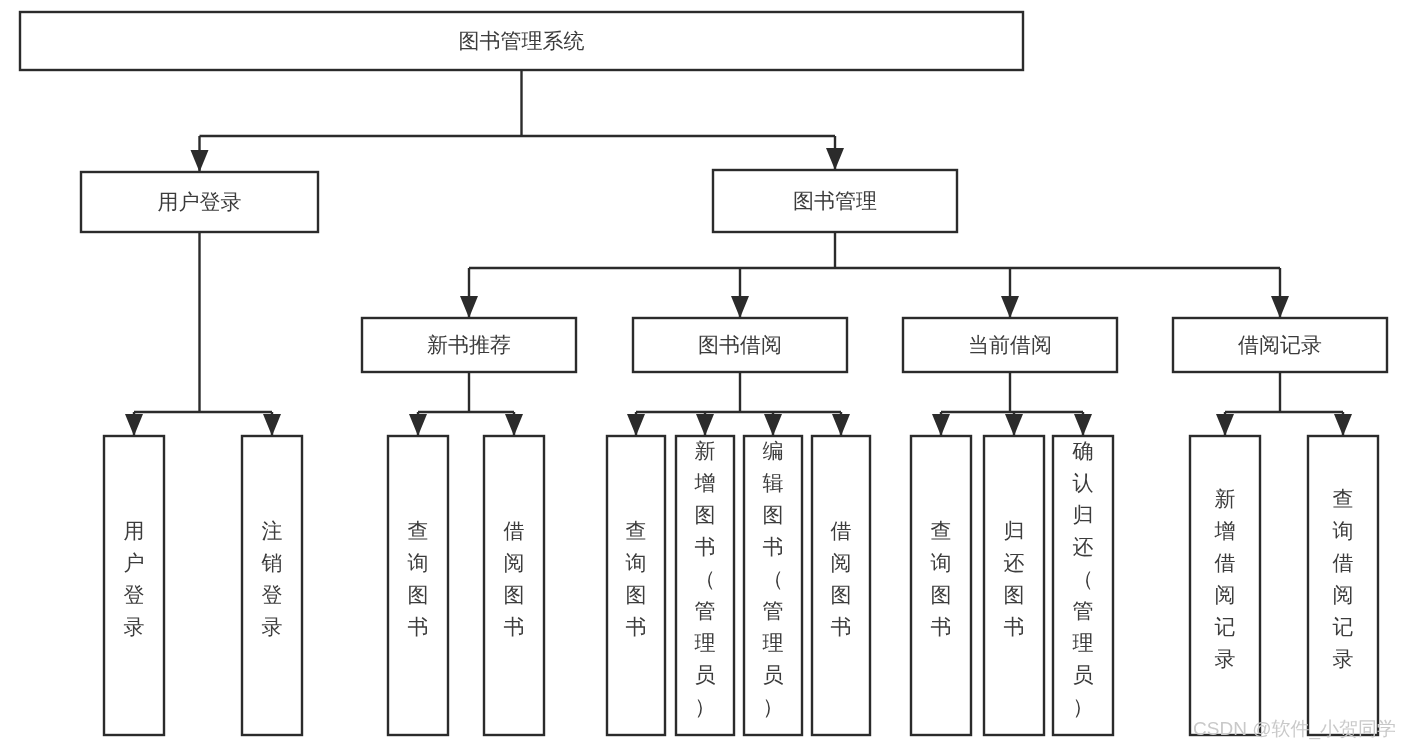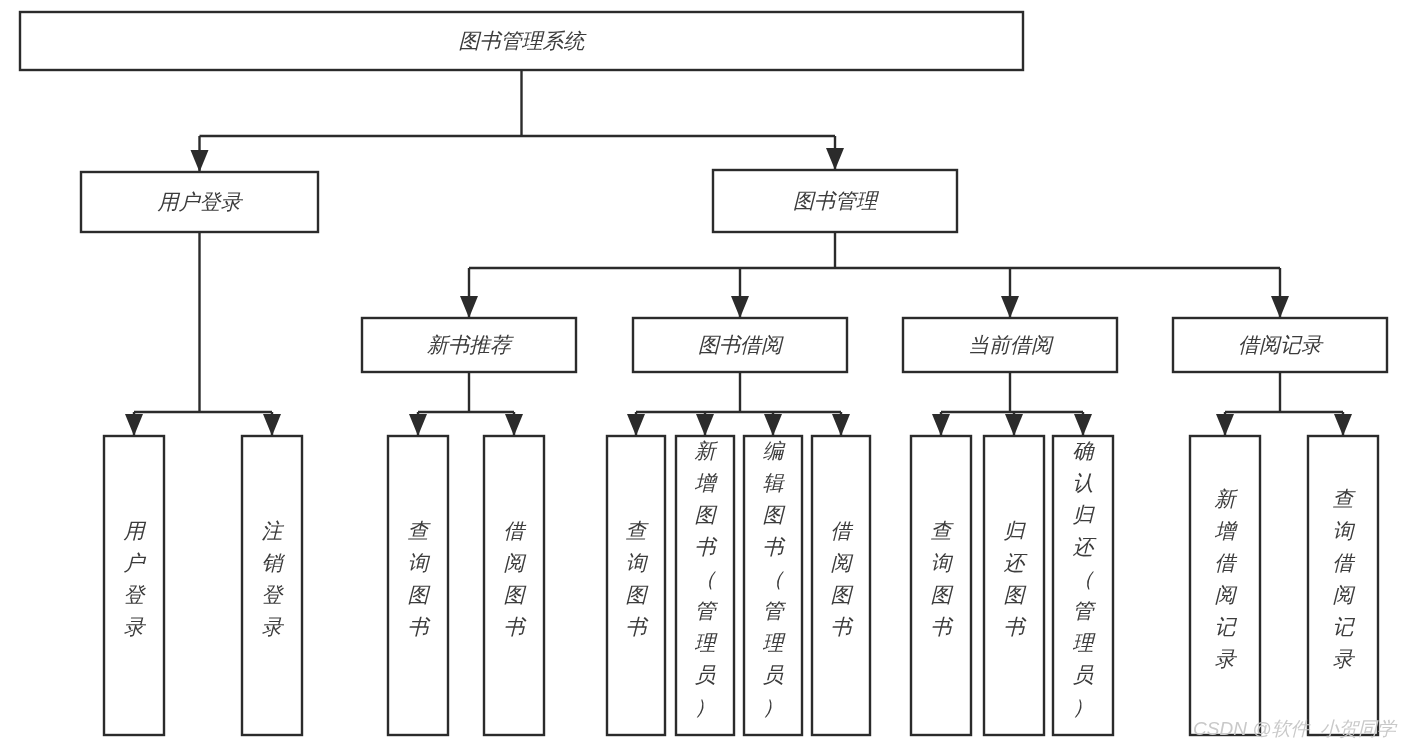--- a/index.html
+++ b/index.html
@@ -14,21 +14,20 @@
     font-family: "Liberation Sans", "DejaVu Sans", sans-serif;
     overflow: hidden;
     position: relative;
   }
   #diagram-root {
     position: absolute;
     left: 0;
     top: 0;
     width: 1405px;
     height: 544px;
-    font-style: italic;
   }
   svg#chart-svg {
     display: block;
     width: 1405px;
     height: 747px;
   }
   .node-box {
     fill: #ffffff;
     stroke: #2b2b2b;
     stroke-width: 2.4;

